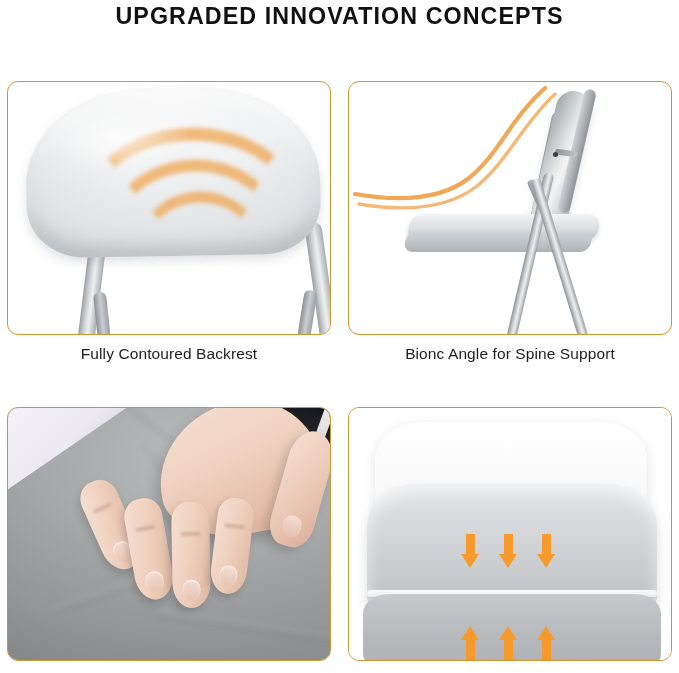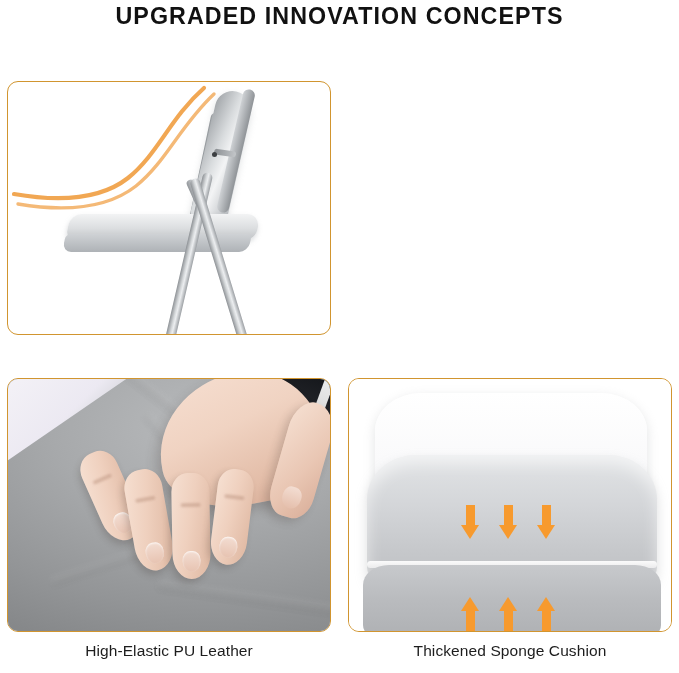--- a/index.html
+++ b/index.html
@@ -357,40 +357,57 @@
 <body>
 
 <div class="header">
   <div class="main-title">UPGRADED INNOVATION CONCEPTS</div>
 </div>
 
 <div class="grid">
 
   <div class="row">
 
+    <div class="cell">
+      <div class="card">
+        <div class="bk-stage">
+          <div class="bk-leg l"></div>
+          <div class="bk-leg r"></div>
+          <div class="bk-leg2 l"></div>
+          <div class="bk-leg2 r"></div>
+          <div class="bk-pad">
+            <div class="bk-arc a1"></div>
+            <div class="bk-arc a2"></div>
+            <div class="bk-arc a3"></div>
+          </div>
+        </div>
+      </div>
+      <div class="caption">Fully Contoured Backrest</div>
+    </div>
 
     <div class="cell">
       <div class="card">
         <div class="sv-stage">
           <svg class="sv-curve" viewBox="0 0 324 254">
             <path d="M6,112 C52,120 92,118 120,96 C150,72 162,36 196,6" fill="none" stroke="#f0a24a" stroke-width="4.2" stroke-linecap="round" opacity="0.95"></path>
             <path d="M10,122 C58,130 100,126 128,104 C158,80 172,44 206,12" fill="none" stroke="#f0a24a" stroke-width="3.4" stroke-linecap="round" opacity="0.75"></path>
           </svg>
           <div class="sv-tube backpost"></div>
           <div class="sv-back"></div>
           <div class="sv-back-edge"></div>
           <div class="sv-seat"></div>
           <div class="sv-seat-skirt"></div>
           <div class="sv-brace"></div>
           <div class="sv-hinge"></div>
           <div class="sv-hinge-dot"></div>
           <div class="sv-tube frontleg"></div>
           <div class="sv-tube backleg"></div>
         </div>
       </div>
+      <div class="caption">Bionc Angle for Spine Support</div>
     </div>
   </div>
 
   <div class="row-gap"></div>
 
   <div class="row">
 
     <div class="cell">
       <div class="card">
         <div class="pu-stage">

